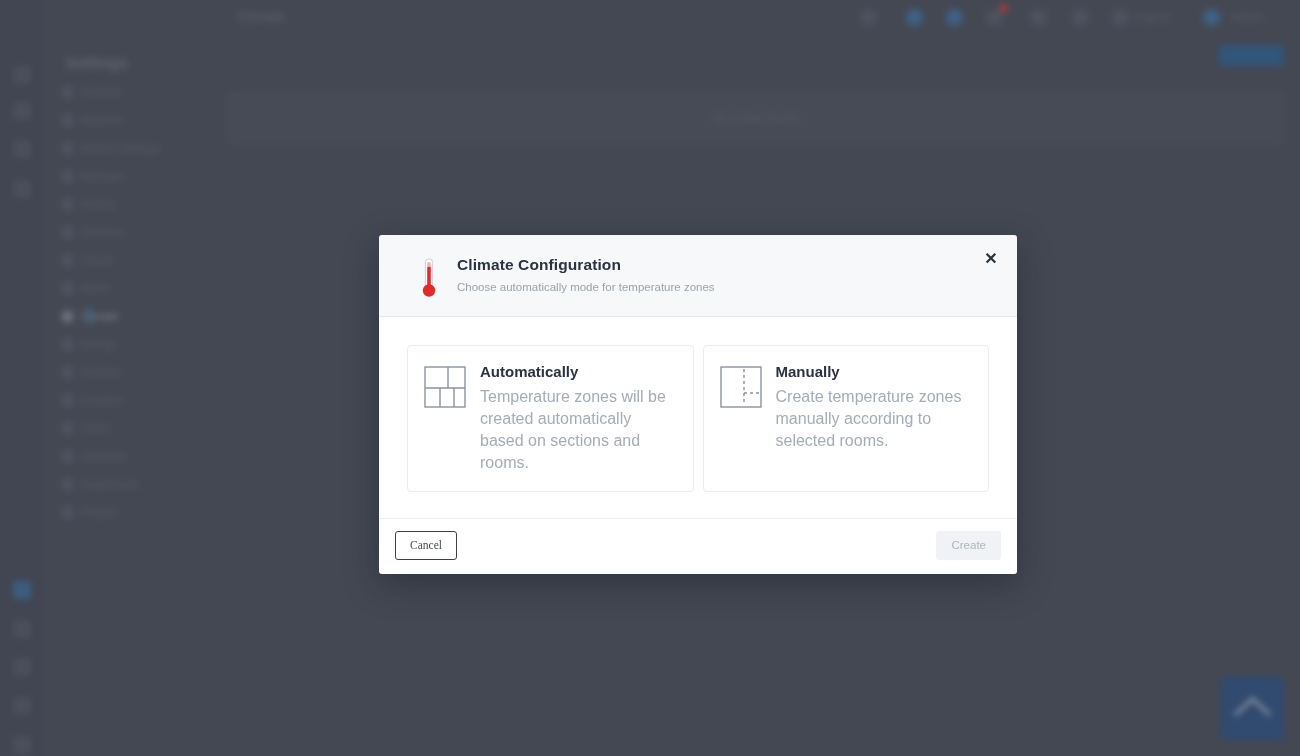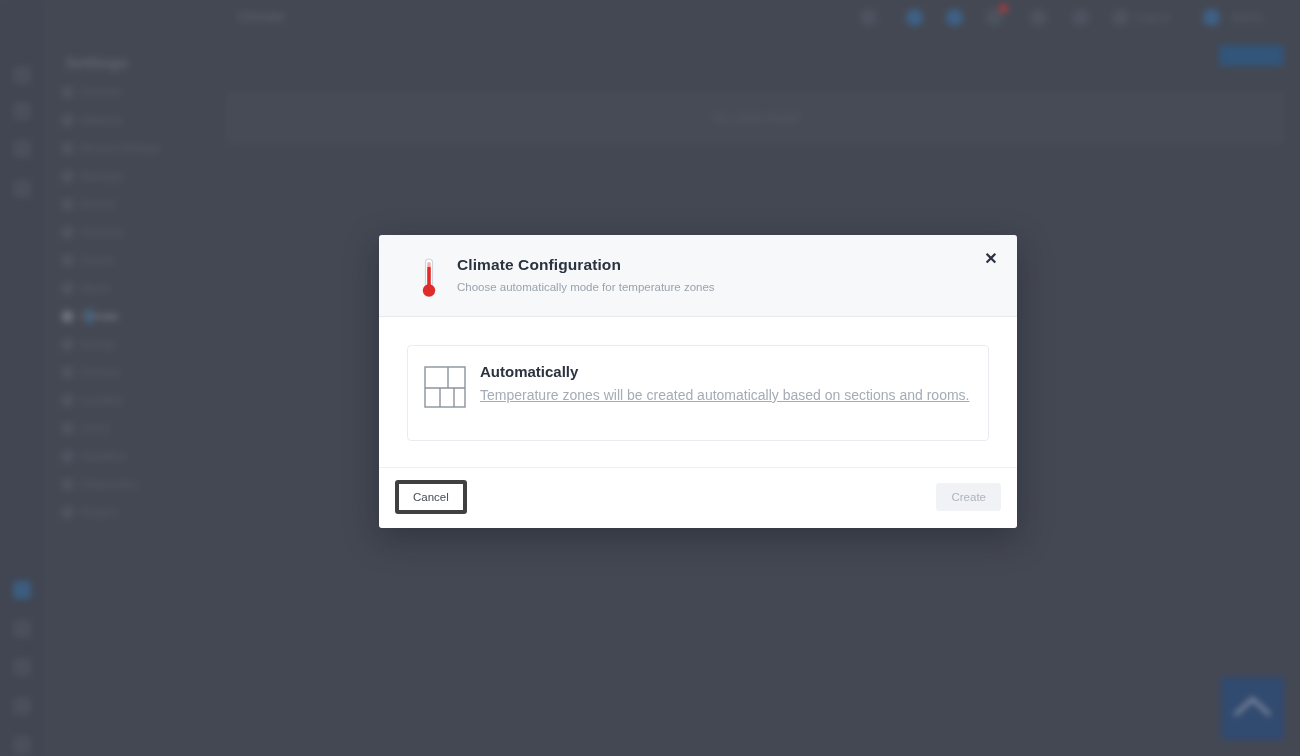--- a/index.html
+++ b/index.html
@@ -245,46 +245,46 @@
   }
   .opt-icon { flex: 0 0 42px; padding-top: 3px; }
   .opt-body { flex: 1 1 auto; }
   .opt-title {
     font-size: 15px;
     font-weight: bold;
     color: #2b3240;
     margin-bottom: 6px;
   }
   .opt-desc {
-    font-size: 14px;
+    font-size: 16px;
     line-height: 1.38;
     color: #a4acb6;
-    text-decoration: underline;
   }
 
   .modal-footer {
     background: #ffffff;
     border-top: 1px solid #eef1f4;
     padding: 12px 16px 14px 16px;
     display: flex;
     align-items: center;
     justify-content: space-between;
   }
   .btn {
     font-family: "Liberation Sans", sans-serif;
     font-size: 11.5px;
     border-radius: 3px;
     padding: 6px 14px;
     cursor: pointer;
     line-height: 1.25;
   }
   .btn-cancel {
     background: #ffffff;
-    border: 4px solid #404040;
+    border: 1px solid #404040;
     color: #454c58;
+    font-family: Liberation Serif, serif;
   }
   .btn-confirm {
     background: #f0f2f5;
     border: 1px solid #f0f2f5;
     color: #aeb5bf;
     cursor: default;
   }
 </style>
 </head>
 <body>
@@ -437,20 +437,33 @@
             <line x1="16" y1="22" x2="16" y2="41" stroke="#8a939e" stroke-width="1.4"></line>
             <line x1="30" y1="22" x2="30" y2="41" stroke="#8a939e" stroke-width="1.4"></line>
           </svg>
         </div>
         <div class="opt-body">
           <div class="opt-title">Automatically</div>
           <div class="opt-desc">Temperature zones will be created automatically based on sections and rooms.</div>
         </div>
       </div>
 
+      <div class="option-card">
+        <div class="opt-icon">
+          <svg width="42" height="42" viewBox="0 0 42 42">
+            <rect x="1" y="1" width="40" height="40" fill="#ffffff" stroke="#8a939e" stroke-width="1.4"></rect>
+            <line x1="24" y1="3" x2="24" y2="39" stroke="#8a939e" stroke-width="1.4" stroke-dasharray="3 3"></line>
+            <line x1="24" y1="27" x2="39" y2="27" stroke="#8a939e" stroke-width="1.4" stroke-dasharray="3 3"></line>
+          </svg>
+        </div>
+        <div class="opt-body">
+          <div class="opt-title">Manually</div>
+          <div class="opt-desc">Create temperature zones manually according to selected rooms.</div>
+        </div>
+      </div>
 
     </div>
 
     <div class="modal-footer">
       <button class="btn btn-cancel">Cancel</button>
       <button class="btn btn-confirm">Create</button>
     </div>
 
   </div>
 

